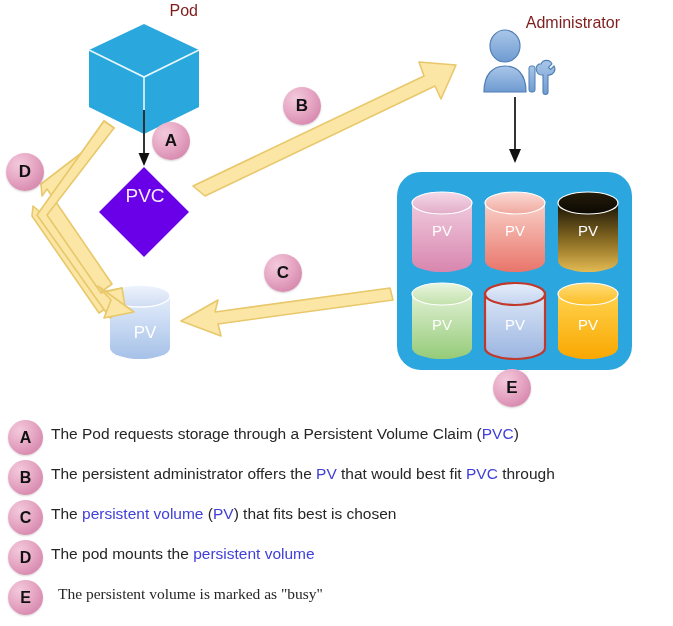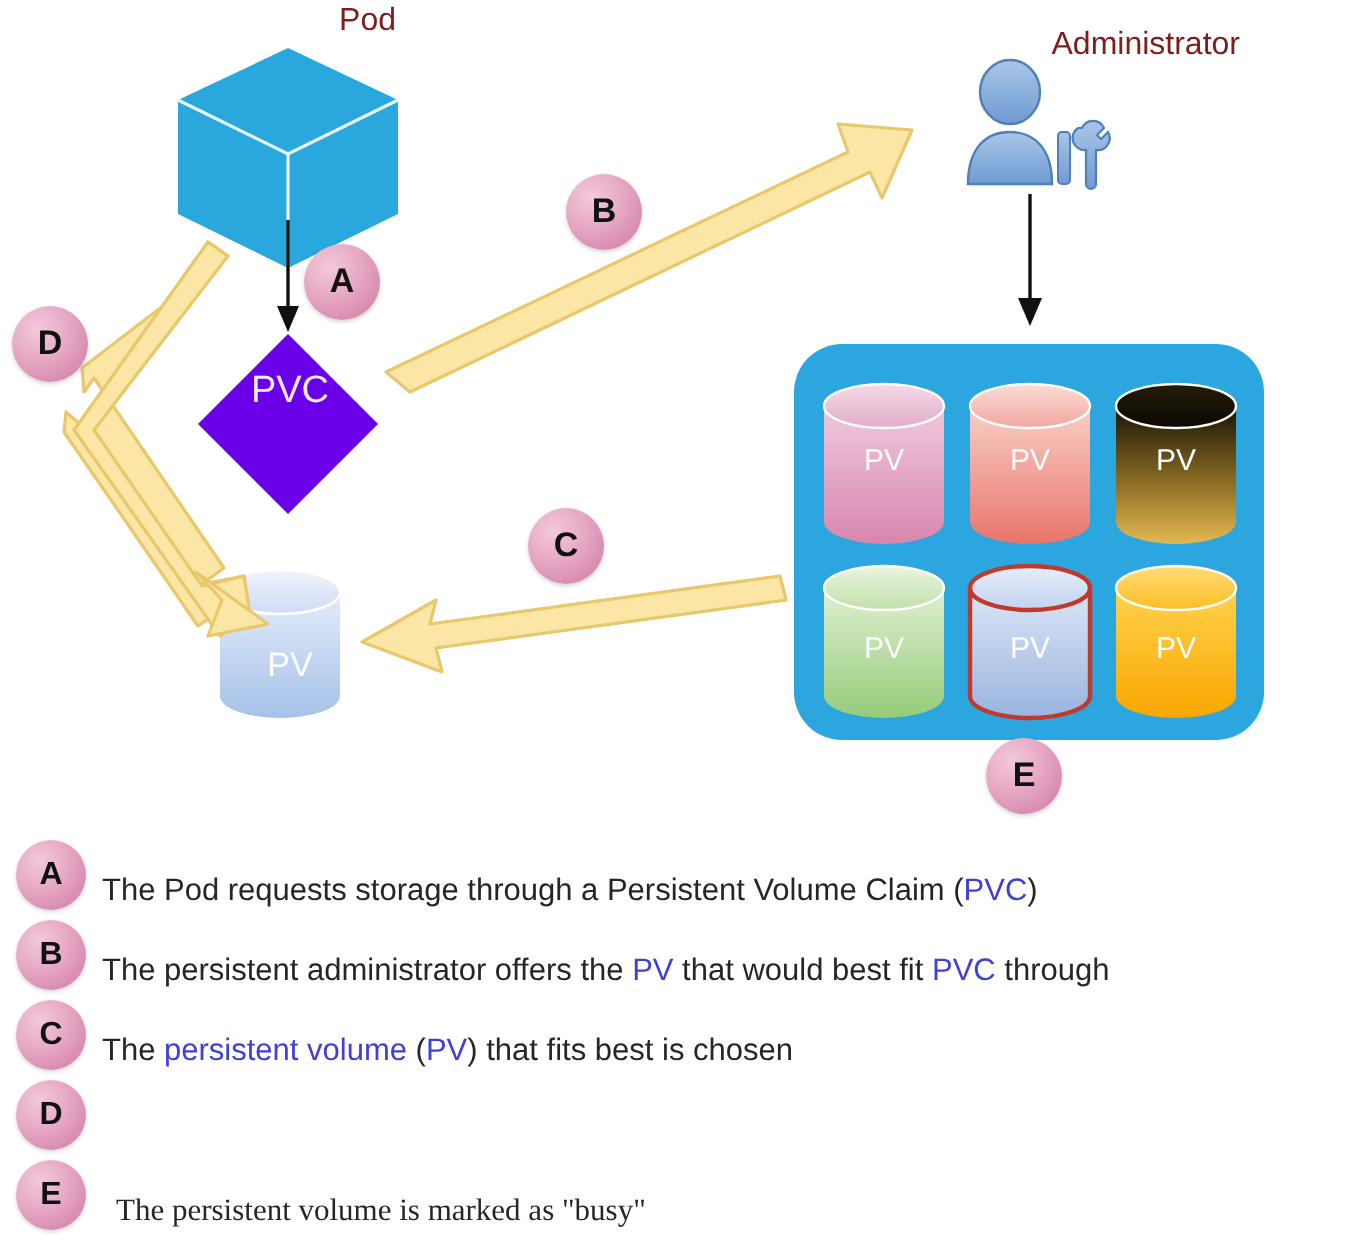--- a/index.html
+++ b/index.html
@@ -114,21 +114,20 @@
     align-items: center;
     justify-content: center;
   }
   .legend-text {
     position: absolute;
     left: 51px;
     top: 7px;
     font-size: 15.5px;
     color: #262626;
     white-space: nowrap;
-    margin-top: 12px;
   }
   .legend-row.indent .legend-text { left: 58px; font-family: Liberation Serif, serif; }
   .hl { color: #4040d8; }
 </style>
 </head>
 <body>
 
 <div class="stage">
 
   <svg class="svg-layer" viewBox="0 0 673 626">
@@ -314,20 +313,21 @@
       <div class="legend-row">
         <div class="legend-badge">B</div>
         <div class="legend-text"><span>The persistent administrator offers the </span><span class="hl">PV</span><span> that would best fit </span><span class="hl">PVC</span><span> through</span></div>
       </div>
       <div class="legend-row">
         <div class="legend-badge">C</div>
         <div class="legend-text"><span>The </span><span class="hl">persistent volume</span><span> (</span><span class="hl">PV</span><span>) that fits best is chosen</span></div>
       </div>
       <div class="legend-row">
         <div class="legend-badge">D</div>
+        <div class="legend-text"><span>The pod mounts the </span><span class="hl">persistent volume</span></div>
       </div>
       <div class="legend-row indent">
         <div class="legend-badge">E</div>
         <div class="legend-text"><span>The persistent volume is marked as "busy"</span></div>
       </div>
     </div>
 
 </div>
 
 </body></html>

